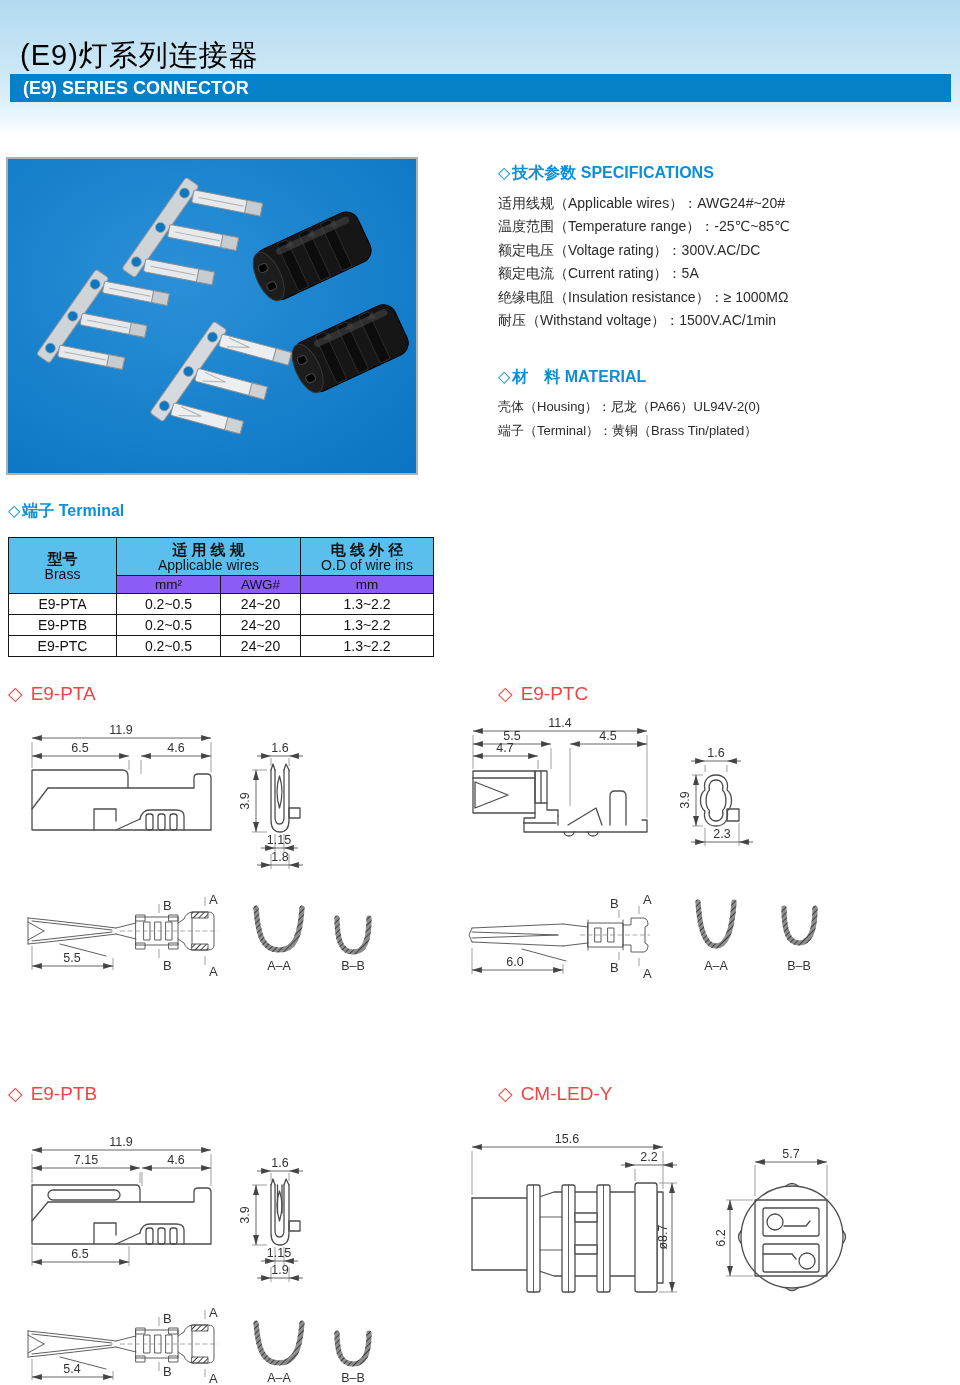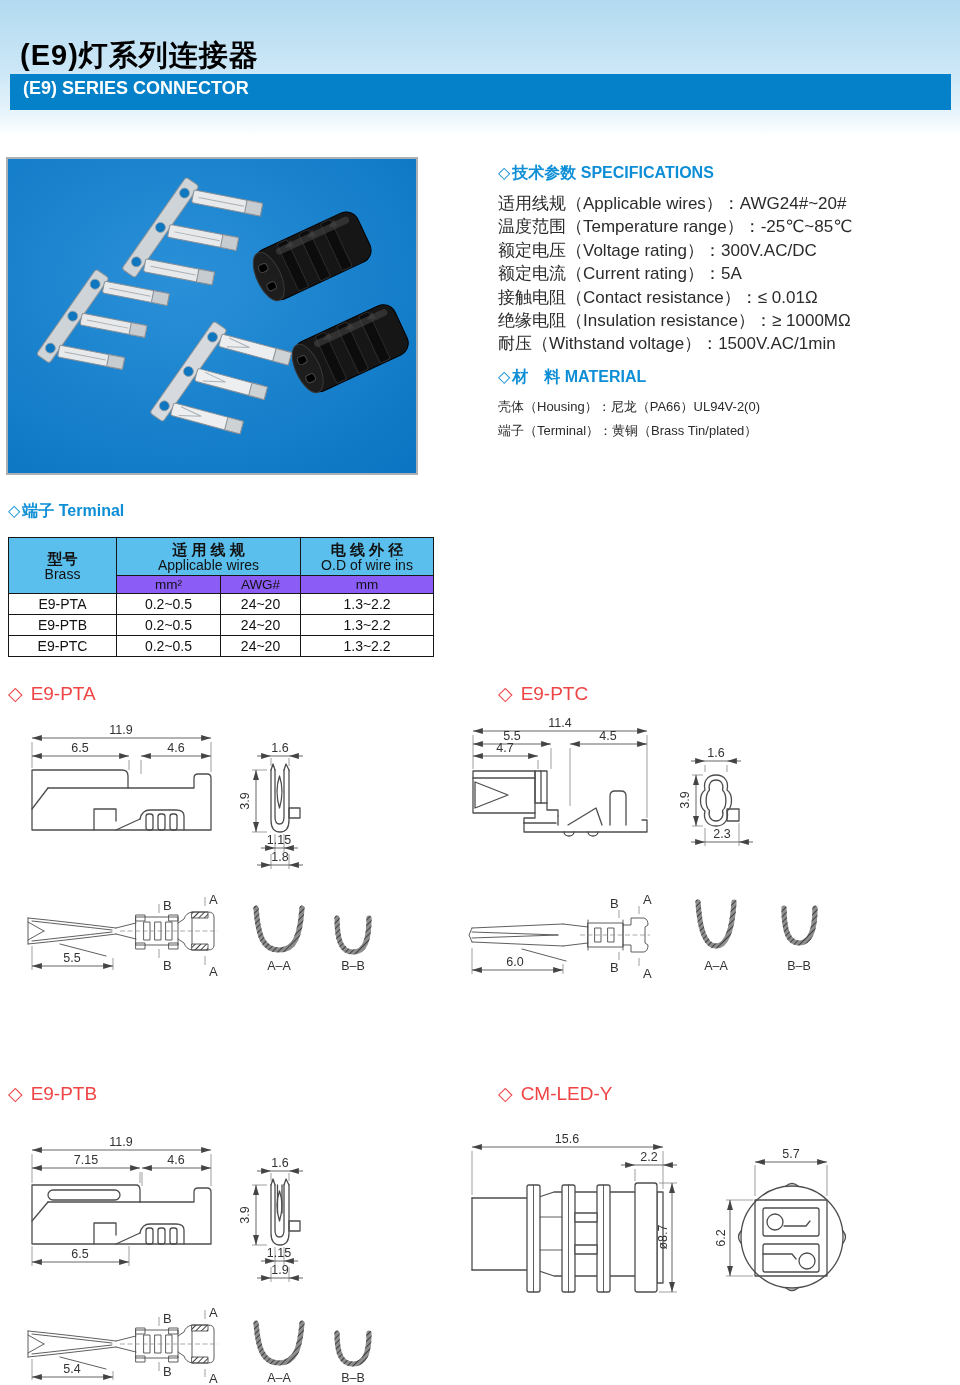--- a/index.html
+++ b/index.html
@@ -1,30 +1,30 @@
 <!DOCTYPE html>
 <html><head>
 <meta charset="utf-8">
 <style>
   html,body{margin:0;padding:0}
   body{width:960px;height:1385px;position:relative;background:#fff;overflow:hidden;
        font-family:"Liberation Sans","DejaVu Sans",sans-serif;color:#222}
   .hdr-bg{position:absolute;left:0;top:0;width:960px;height:136px;
           background:linear-gradient(180deg,#b2daf0 0%,#cde8f7 55%,#e9f5fc 85%,#ffffff 100%)}
-  .title{position:absolute;left:20px;top:36px;font-size:29px;font-weight:bold;color:#000;letter-spacing:1px;white-space:nowrap}
-  .bar{position:absolute;left:10px;top:74px;width:941px;height:36px;background:#0581c9;color:#fff;
+  .title{position:absolute;left:20px;top:36px;font-size:29px;font-weight:normal;color:#000;letter-spacing:1px;white-space:nowrap}
+  .bar{position:absolute;left:10px;top:74px;width:941px;height:28px;background:#0581c9;color:#fff;
        font-size:18px;font-weight:bold;line-height:28px;padding-left:13px;box-sizing:border-box;white-space:nowrap}
   .photo{position:absolute;left:6px;top:157px;width:412px;height:318px;border:2px solid #aab0b4;
          box-sizing:border-box;background:#0a7dca}
   .photo svg{display:block;width:100%;height:100%}
   .h-blue{position:absolute;color:#0d8ed6;font-size:16px;font-weight:bold;white-space:nowrap}
   .h-sec{position:absolute;color:#ef4444;font-size:19px;font-weight:normal;white-space:nowrap}
   .dia{margin-right:2px;font-weight:normal}
   .h-sec .dia{margin-right:8px}
-  .spec-list{position:absolute;left:498px;top:192px;font-size:17px;color:#2b2b2b;line-height:23.4px;white-space:nowrap}
+  .spec-list{position:absolute;left:498px;top:192px;font-size:14px;color:#2b2b2b;line-height:23.4px;white-space:nowrap}
   .mat-list{position:absolute;left:498px;top:395px;font-size:13px;color:#2b2b2b;line-height:24px;white-space:nowrap}
   table.tbl{position:absolute;left:8px;top:537px;width:425px;border-collapse:collapse;table-layout:fixed}
   .tbl td{border:1px solid #161616;text-align:center;vertical-align:middle;padding:0;font-size:14px;color:#111}
   .tbl tr.th1 td{height:37px;background:#5abfec}
   .tbl tr.th2 td{height:17px;background:#8b5cf6;font-size:13.5px}
   .tbl tr.dr td{height:20px;background:#fff}
   .tbl .cn{font-size:15px;font-weight:bold;line-height:17px}
   .tbl .en{font-size:14px;font-weight:normal;line-height:15px}
   svg.drawing{position:absolute;overflow:visible}
   .ol{fill:none;stroke:#4d4d4d;stroke-width:1.3;stroke-linejoin:round;stroke-linecap:round}
@@ -161,21 +161,20 @@
 </div>
 
 <div class="h-blue" style="left:498px;top:163px">
   <span class="dia">◇</span><span>技术参数 SPECIFICATIONS</span>
 </div>
 <div class="spec-list">
   <div>适用线规（Applicable wires）：AWG24#~20#</div>
   <div>温度范围（Temperature range）：-25℃~85℃</div>
   <div>额定电压（Voltage rating）：300V.AC/DC</div>
   <div>额定电流（Current rating）：5A</div>
-  <div>接触电阻（Contact resistance）：≤ 0.01Ω</div>
   <div>绝缘电阻（Insulation resistance）：≥ 1000MΩ</div>
   <div>耐压（Withstand voltage）：1500V.AC/1min</div>
 </div>
 
 <div class="h-blue" style="left:498px;top:367px">
   <span class="dia">◇</span><span>材　料 MATERIAL</span>
 </div>
 <div class="mat-list">
   <div>壳体（Housing）：尼龙（PA66）UL94V-2(0)</div>
   <div>端子（Terminal）：黄铜（Brass Tin/plated）</div>

